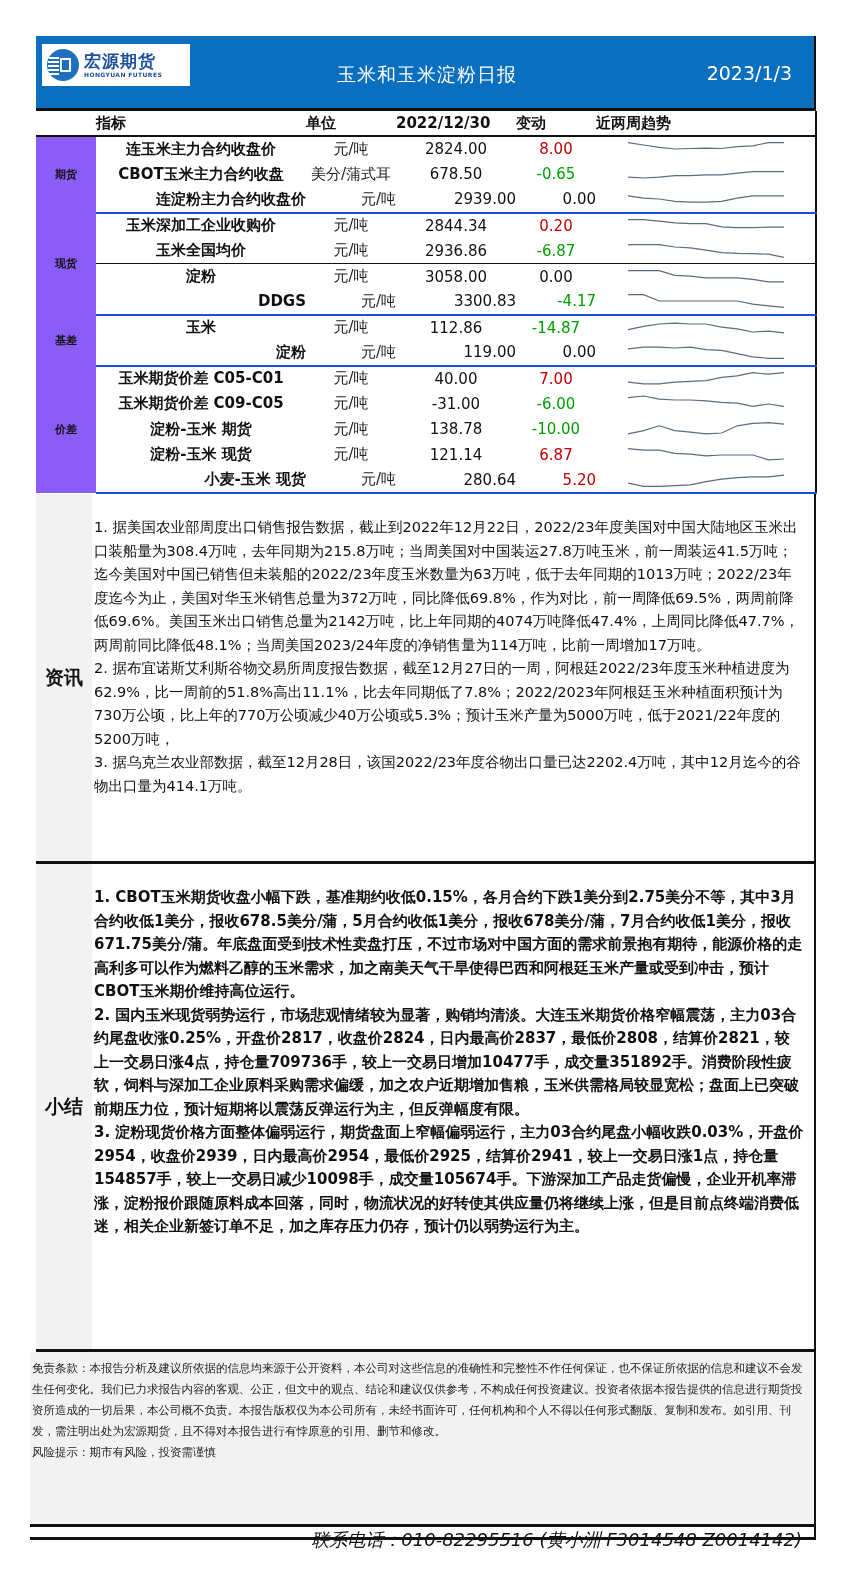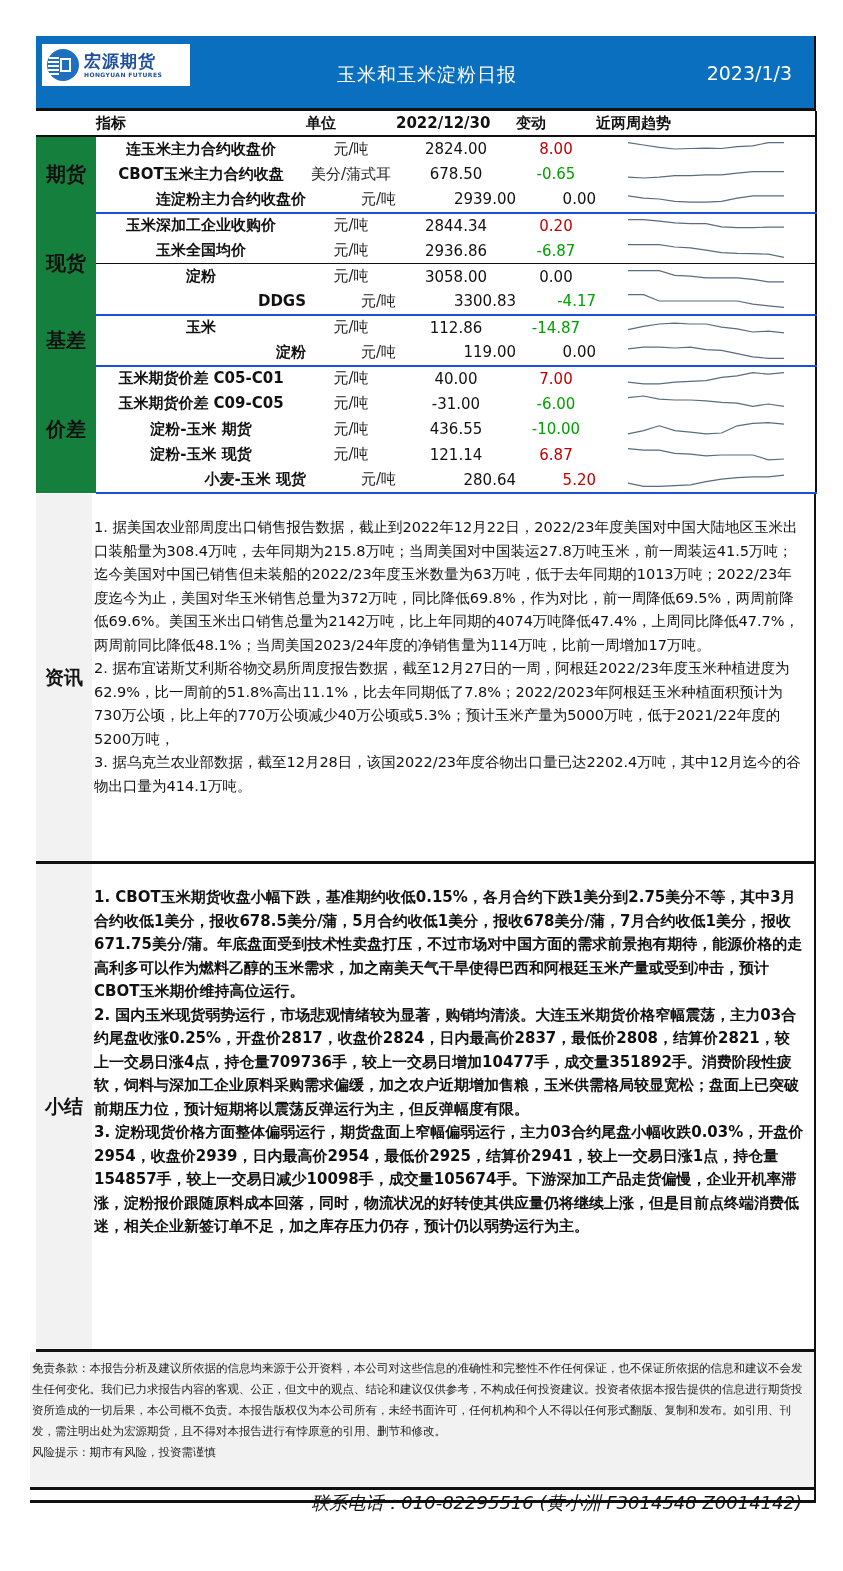--- a/index.html
+++ b/index.html
@@ -23,21 +23,21 @@
   
   table.data { width: 780px; border-collapse: collapse; table-layout: fixed; }
   table.data col.c-sec { width: 60px; }
   table.data col.c-name { width: 210px; }
   table.data col.c-unit { width: 90px; }
   table.data col.c-val { width: 120px; }
   table.data col.c-chg { width: 80px; }
   table.data col.c-trend { width: 220px; }
   table.data th { font-size: 15px; font-weight: bold; height: 25px; text-align: left; border-bottom: 2px solid #111; }
   table.data td { height: 25.5px; font-size: 15px; text-align: center; padding: 0; }
-  table.data td.sec { background: #15803d; font-weight: bold; font-size: 20px; }
+  table.data td.sec { background: #8b5cf6; font-weight: bold; font-size: 11px; }
   table.data td.name { font-weight: bold; }
   table.data td.unit { color: #222; }
   table.data td.val { color: #111; }
   table.data td.trend { border-right: 2px solid #111; }
   table.data th.trend-h { border-right: 2px solid #111; }
   tr.grp-end td { border-bottom: 2px solid #1d4ed8; text-align: right; }
   tr.sub-end td { border-bottom: 1.5px solid #111; }
   .pos { color: #c00000; }
   .neg { color: #00a000; }
   .zero { color: #111; }
@@ -46,21 +46,21 @@
   
   .section { display: flex; border-right: 2px solid #111; }
   .section .label { width: 56px; background: #f2f2f2; font-weight: bold; font-size: 19px; display: flex; align-items: center; justify-content: center; }
   .section .body { flex: 1; padding: 22px 10px 0 2px; font-size: 14.5px; line-height: 23.5px; }
   .news { height: 370px; border-bottom: 3px solid #111; }
   .summary { height: 488px; border-bottom: 3px solid #111; }
   .summary .body { font-weight: bold; padding-top: 22px; line-height: 23.5px; font-size: 15px; }
   .news .label { padding-top: 0; }
   p.para { margin: 0; }
 
-  .disclaimer { background: #f2f2f2; padding: 6px 4px 6px 2px; font-size: 11.5px; line-height: 21px; color: #222; border-right: 2px solid #111; height: 135px; margin-left: -6px; width: 786px; }
+  .disclaimer { background: #f2f2f2; padding: 6px 4px 6px 2px; font-size: 11.5px; line-height: 21px; color: #222; border-right: 2px solid #111; height: 172px; margin-left: -6px; width: 786px; }
   .contact { height: 16px; border-top: 3px solid #111; border-bottom: 3px solid #111; border-right: 2px solid #111; text-align: right; font-style: italic; font-size: 18px; padding-right: 12px; line-height: 26px; color: #111; margin-left: -6px; width: 786px; }
 </style>
 </head>
 <body>
 
 <div class="page">
 
   <div class="header">
     <div class="logo">
       <div class="logo-mark">
@@ -226,21 +226,21 @@
           <td class="chg neg">-6.00</td>
           <td class="trend">
             <svg class="spark" width="160" height="20" viewBox="0 0 160 20">
               <polyline fill="none" stroke="#5a6b82" stroke-width="1.2" points="2.0,3.6 17.6,2.0 33.2,5.2 48.8,6.0 64.4,6.0 80.0,6.8 95.6,8.4 111.2,9.2 126.8,12.4 142.4,10.0 158.0,12.4"></polyline>
             </svg>
           </td>
         </tr>
         <tr>
           <td class="name">淀粉-玉米 期货</td>
           <td class="unit">元/吨</td>
-          <td class="val">436.55</td>
+          <td class="val">138.78</td>
           <td class="chg neg">-10.00</td>
           <td class="trend">
             <svg class="spark" width="160" height="20" viewBox="0 0 160 20">
               <polyline fill="none" stroke="#5a6b82" stroke-width="1.2" points="2.0,14.8 17.6,11.6 33.2,6.8 48.8,11.6 64.4,13.2 80.0,14.8 95.6,14.0 111.2,6.8 126.8,4.4 142.4,3.6 158.0,5.2"></polyline>
             </svg>
           </td>
         </tr>
         <tr>
           <td class="name">淀粉-玉米 现货</td>
           <td class="unit">元/吨</td>

